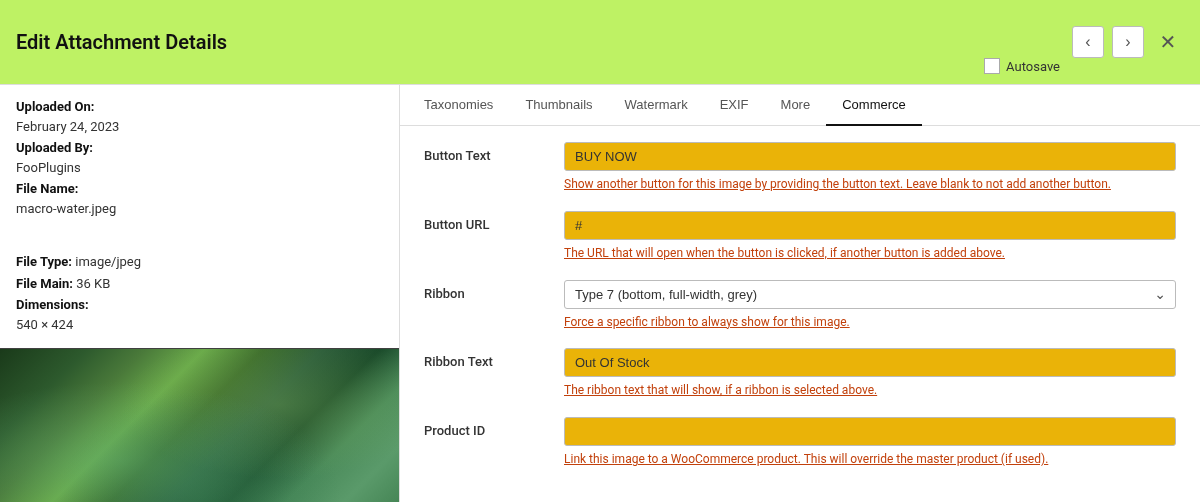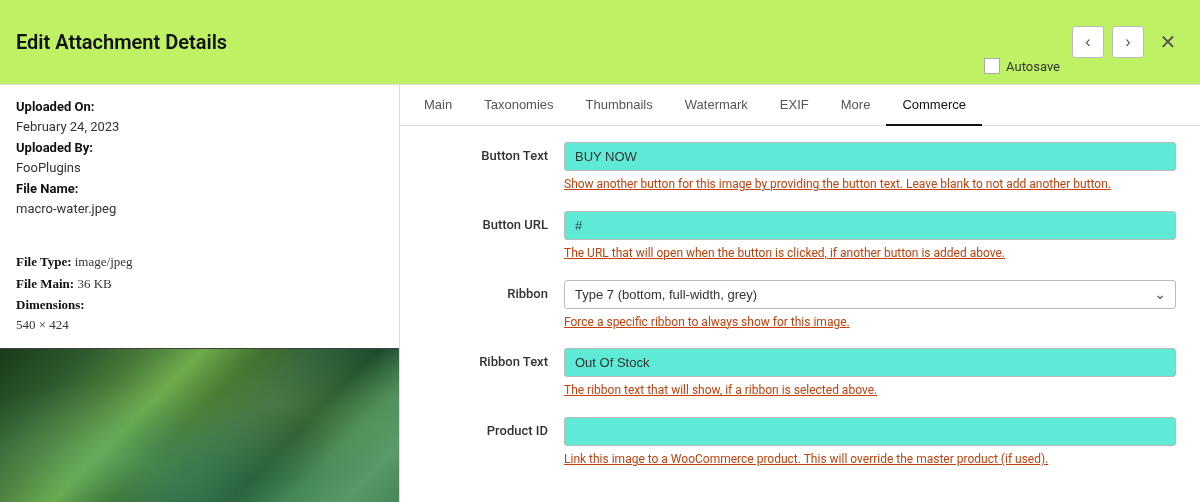--- a/index.html
+++ b/index.html
@@ -95,21 +95,20 @@
       padding: 12px 16px;
       border-bottom: 1px solid #404040;
       gap: 16px;
       flex-direction: column;
     }
     .meta-left {
       flex: 1;
     }
     .meta-right {
       flex: 1;
-      font-family: Liberation Serif, serif;
     }
     .meta-row {
       margin-bottom: 2px;
       line-height: 1.5;
     }
     .meta-label {
       font-weight: 700;
       color: #111;
     }
     .meta-divider {
@@ -180,38 +179,38 @@
       padding: 16px 24px;
     }
     .form-row {
       display: flex;
       align-items: flex-start;
       margin-bottom: 18px;
     }
     .form-label {
       width: 140px;
       min-width: 140px;
-      text-align: right;
+      text-align: left;
       padding-right: 16px;
       padding-top: 6px;
       font-size: 13px;
       color: #333;
       font-weight: 500;
     }
     .form-field-wrap {
       flex: 1;
     }
     .form-input {
       width: 100%;
       padding: 6px 10px;
       border: 1px solid #bbb;
       border-radius: 3px;
       font-size: 13px;
       color: #333;
-      background: #5eead4;
+      background: #eab308;
       outline: none;
     }
     .form-hint {
       margin-top: 5px;
       font-size: 12px;
       color: #c2410c;
       line-height: 1.4;
       text-decoration: underline;
     }
     .form-select-wrap {
@@ -300,21 +299,20 @@
     <div class="image-preview">
       <div class="image-placeholder">
         <div class="image-overlay"></div>
       </div>
     </div>
   </div>
 
   <div class="right-panel">
 
     <div class="tabs-bar">
-      <button class="tab">Main</button>
       <button class="tab">Taxonomies</button>
       <button class="tab">Thumbnails</button>
       <button class="tab">Watermark</button>
       <button class="tab">EXIF</button>
       <button class="tab">More</button>
       <button class="tab active">Commerce</button>
     </div>
 
     <div class="form-content">
 

